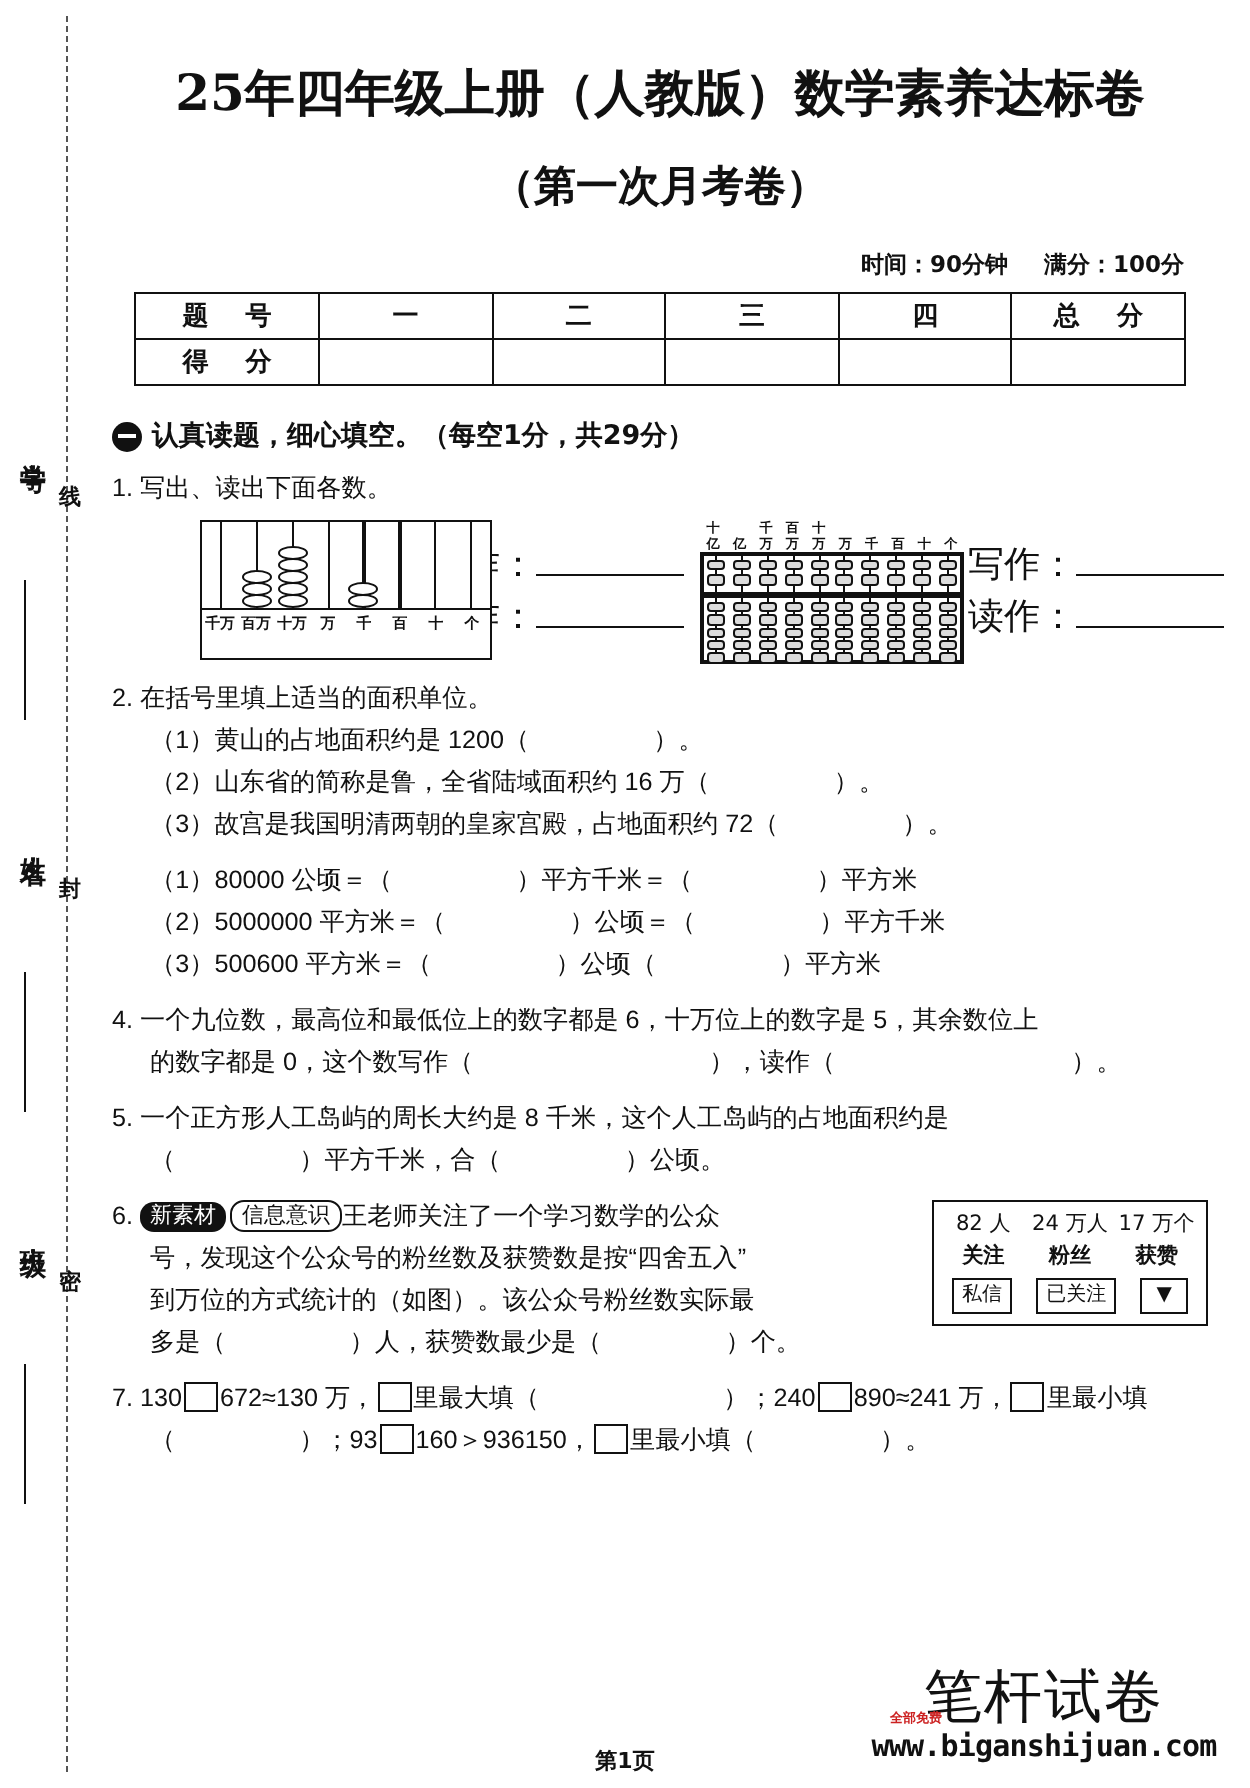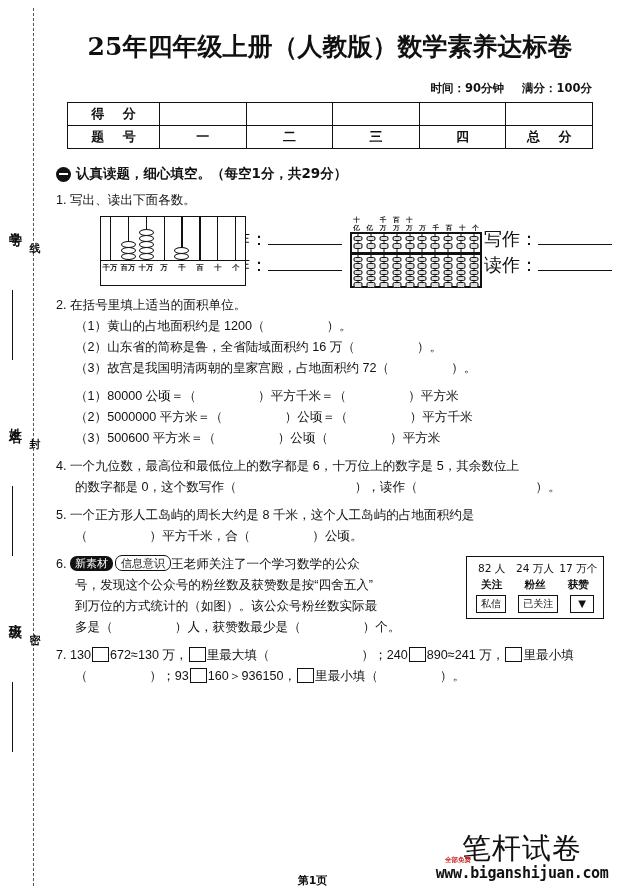--- a/index.html
+++ b/index.html
@@ -266,43 +266,44 @@
     <div class="vtext vseal" style="top:429px">封</div>
 
     <div class="vtext vlabel" style="top:614px">班级：</div>
     <div class="vrule" style="top:682px; height:70px"></div>
     <div class="vtext vseal" style="top:625px">密</div>
   </div>
 
   <div id="content">
 
     <div class="title">25年四年级上册（人教版）数学素养达标卷</div>
+    <div class="subtitle">（第一次月考卷）</div>
 
     <div class="exam-meta">
       <span>时间：90分钟</span>
       <span>满分：100分</span>
     </div>
 
     <table class="score">
       <tbody>
           <tr>
+        <td class="hdr">题 号</td>
+        <td class="narrow">一</td>
+        <td class="narrow">二</td>
+        <td class="narrow">三</td>
+        <td class="narrow">四</td>
+        <td>总 分</td>
+      </tr>
+      <tr>
         <td class="hdr">得 分</td>
         <td></td>
         <td></td>
         <td></td>
         <td></td>
         <td></td>
-      </tr>
-      <tr>
-        <td class="hdr">题 号</td>
-        <td class="narrow">一</td>
-        <td class="narrow">二</td>
-        <td class="narrow">三</td>
-        <td class="narrow">四</td>
-        <td>总 分</td>
       </tr>
     </tbody>
       </table>
 
     <div class="sect">
       <span class="sect-marker"></span>
       <span>认真读题，细心填空。（每空1分，共29分）</span>
     </div>
 
     <div class="q">

